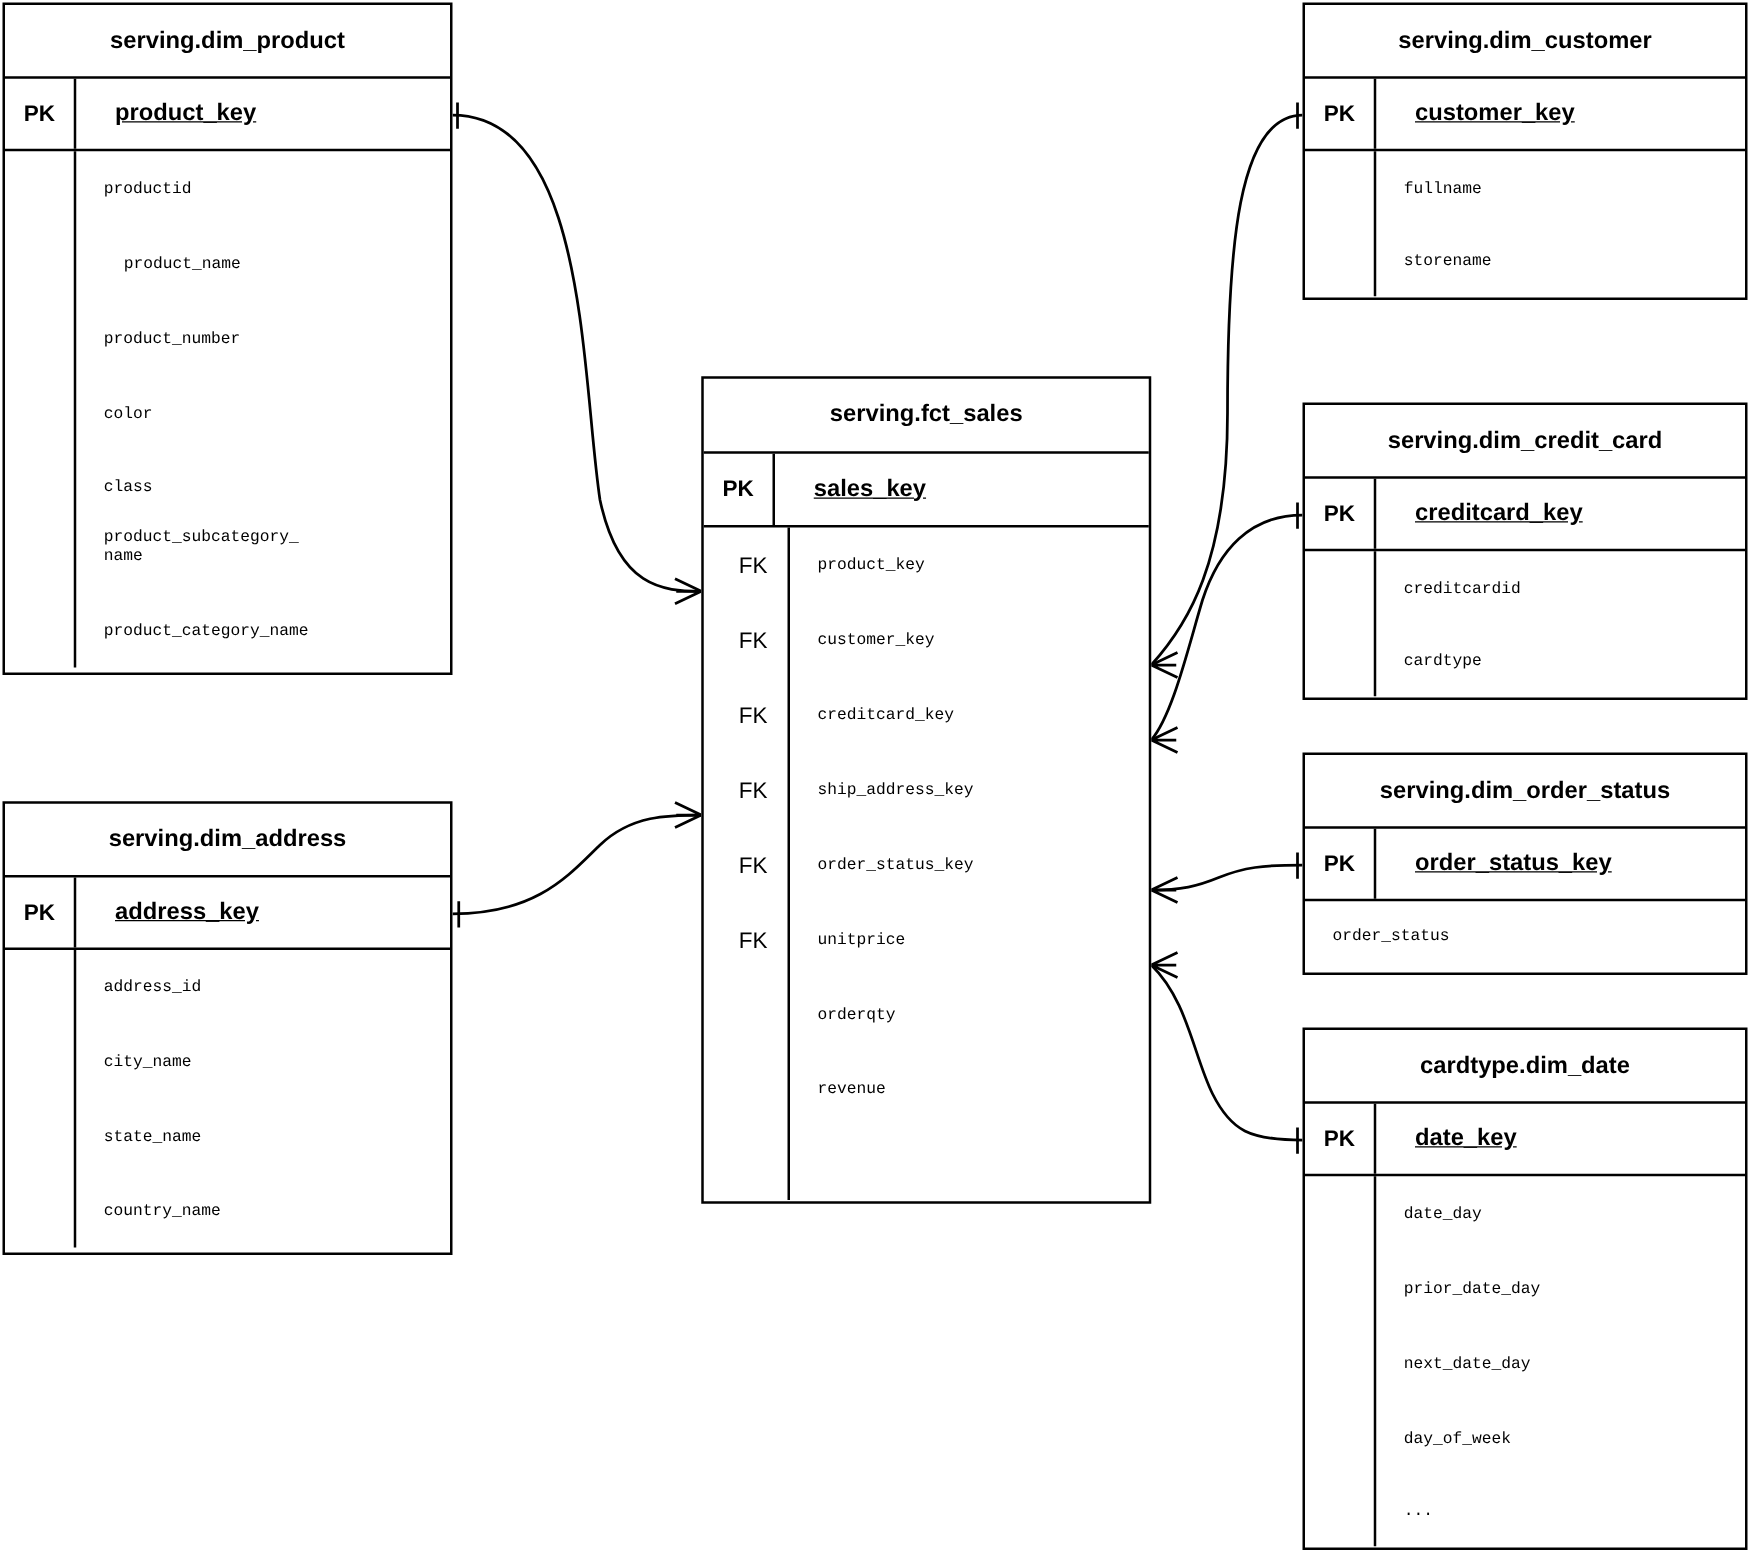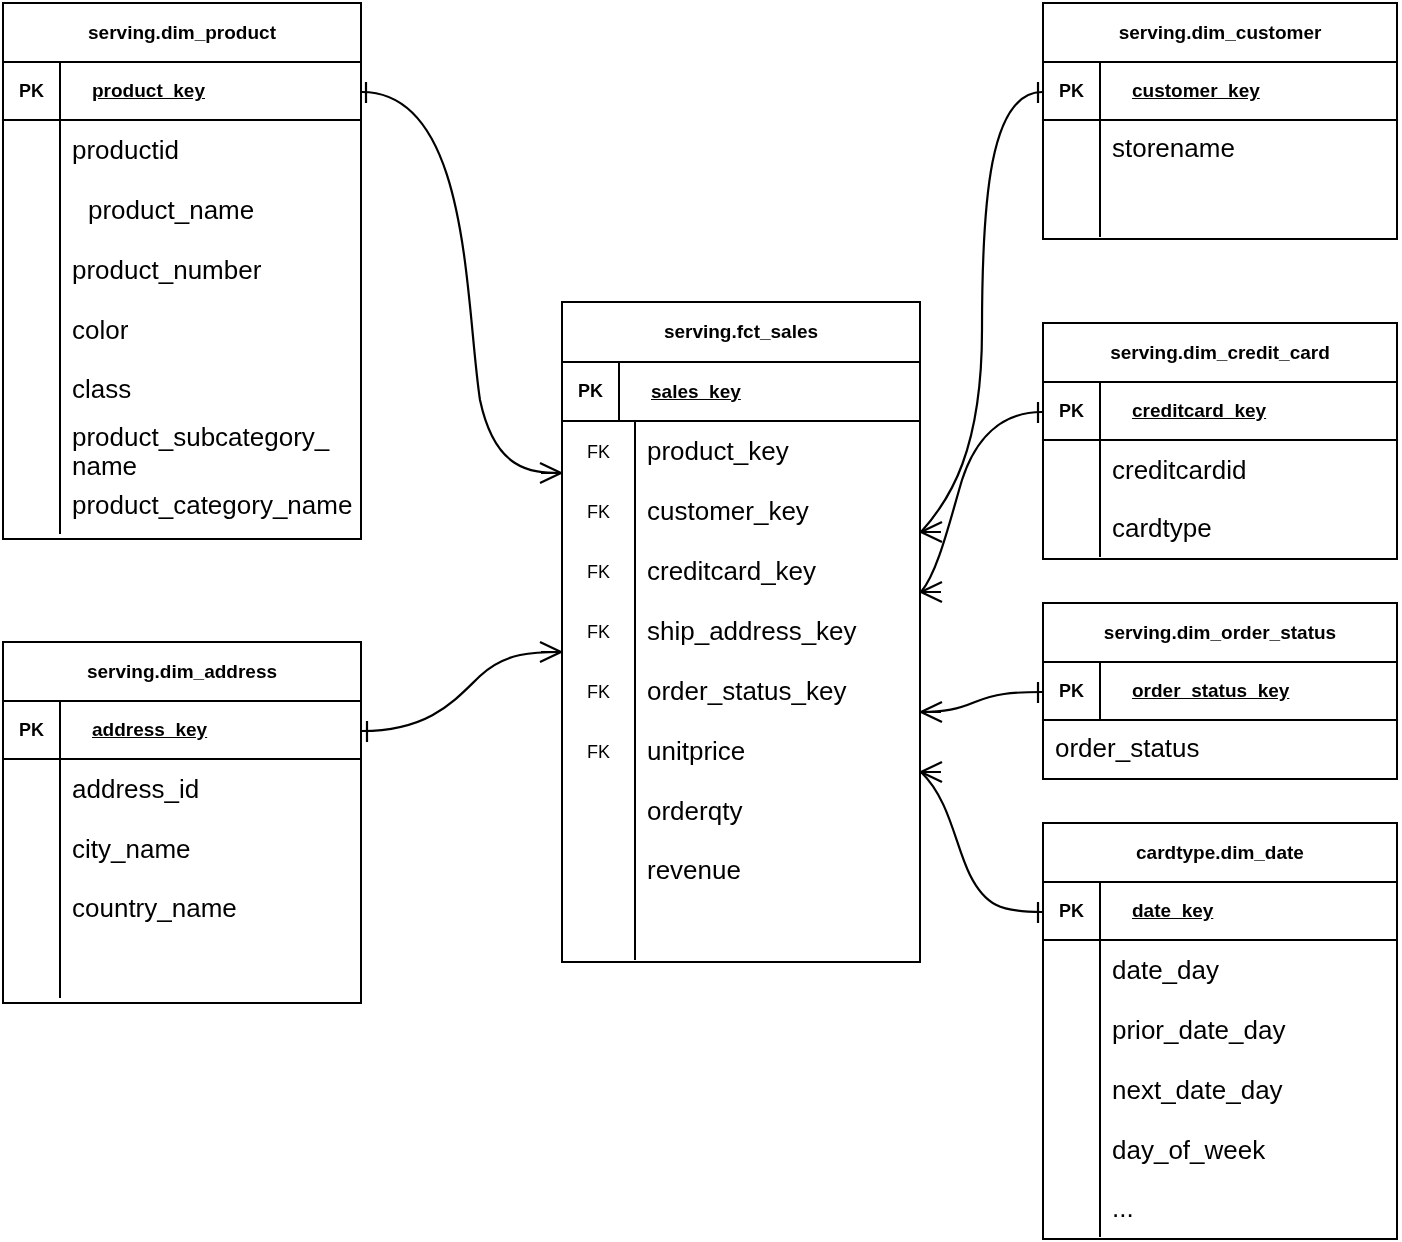--- a/index.html
+++ b/index.html
@@ -82,27 +82,28 @@
     font-weight: bold;
     font-size: 19px;
     color: #000000;
     text-decoration: underline;
     display: flex;
     align-items: center;
     padding-left: 11px;
     box-sizing: border-box;
   }
   .fieldname {
-    font-size: 26px;
-    color: #000000;
-    display: flex;
-    align-items: center;
-    padding-left: 11px;
+    font-size: 13px;
+    color: #000000;
+    display: flex;
+    align-items: center;
+    padding-left: 22px;
     box-sizing: border-box;
     line-height: 1.12;
+    font-family: Liberation Mono, monospace;
   }
   .fieldname.wrap {
     display: block;
     padding-top: 4px;
   }
   .keytag.fk {
     font-weight: normal;
   }
 </style>
 </head>
@@ -174,33 +175,34 @@
     <div class="ent-title" style="height:57px;">serving.dim_address</div>
     <div class="ent-pkrow" style="height:60px;">
       <div class="keytag" style="width:57px; border-right:2.5px solid #000;">PK</div>
       <div class="pkname" style="flex:1;">address_key</div>
     </div>
     <div class="ent-body" style="height:238px;">
       <div class="keycol" style="width:57px;"></div>
       <div class="fieldcol">
         <div class="fieldname" style="height:60px;">address_id</div>
         <div class="fieldname" style="height:60px;">city_name</div>
+        <div class="fieldname" style="height:60px;">state_name</div>
         <div class="fieldname" style="height:58px;">country_name</div>
       </div>
     </div>
   </div>
 
   <div class="entity" style="left:561px; top:301px; width:360px; height:662px;">
     <div class="ent-title" style="height:58px;">serving.fct_sales</div>
     <div class="ent-pkrow" style="height:61px;">
       <div class="keytag" style="width:57px; border-right:2.5px solid #000;">PK</div>
       <div class="pkname" style="flex:1;">sales_key</div>
     </div>
     <div class="ent-body" style="height:538px;">
-      <div class="keycol" style="width:73px;">
+      <div class="keycol" style="width:57px;margin-left:12px;">
         <div class="keytag fk" style="height:60px;">FK</div>
         <div class="keytag fk" style="height:60px;">FK</div>
         <div class="keytag fk" style="height:60px;">FK</div>
         <div class="keytag fk" style="height:60px;">FK</div>
         <div class="keytag fk" style="height:60px;">FK</div>
         <div class="keytag fk" style="height:60px;">FK</div>
         <div class="keytag fk" style="height:60px;"></div>
         <div class="keytag fk" style="height:60px;"></div>
         <div class="keytag fk" style="height:58px;"></div>
       </div>
@@ -219,20 +221,21 @@
 
   <div class="entity" style="left:1042px; top:2px; width:356px; height:238px;">
     <div class="ent-title" style="height:57px;">serving.dim_customer</div>
     <div class="ent-pkrow" style="height:60px;">
       <div class="keytag" style="width:57px; border-right:2.5px solid #000;">PK</div>
       <div class="pkname" style="flex:1;">customer_key</div>
     </div>
     <div class="ent-body" style="height:116px;">
       <div class="keycol" style="width:57px;"></div>
       <div class="fieldcol">
+        <div class="fieldname" style="height:60px;">fullname</div>
         <div class="fieldname" style="height:56px;">storename</div>
       </div>
     </div>
   </div>
 
   <div class="entity" style="left:1042px; top:322px; width:356px; height:238px;">
     <div class="ent-title" style="height:57px;">serving.dim_credit_card</div>
     <div class="ent-pkrow" style="height:60px;">
       <div class="keytag" style="width:57px; border-right:2.5px solid #000;">PK</div>
       <div class="pkname" style="flex:1;">creditcard_key</div>

